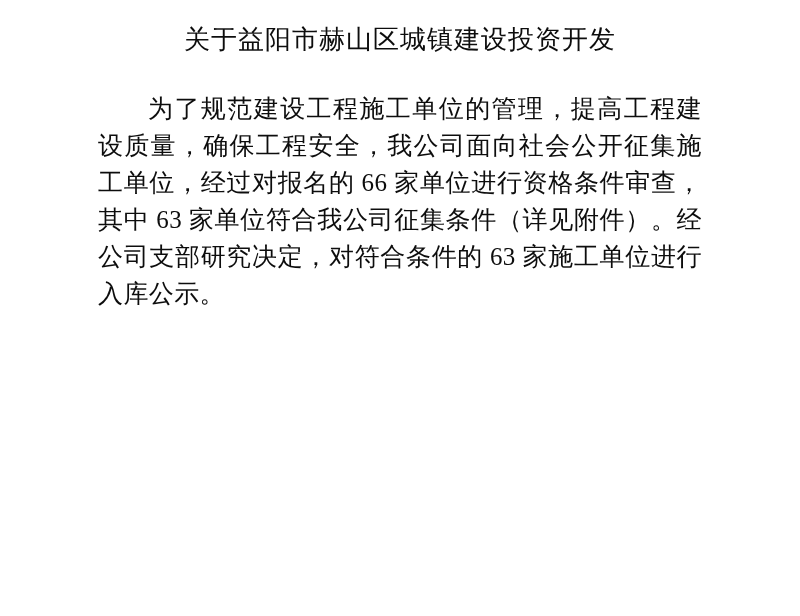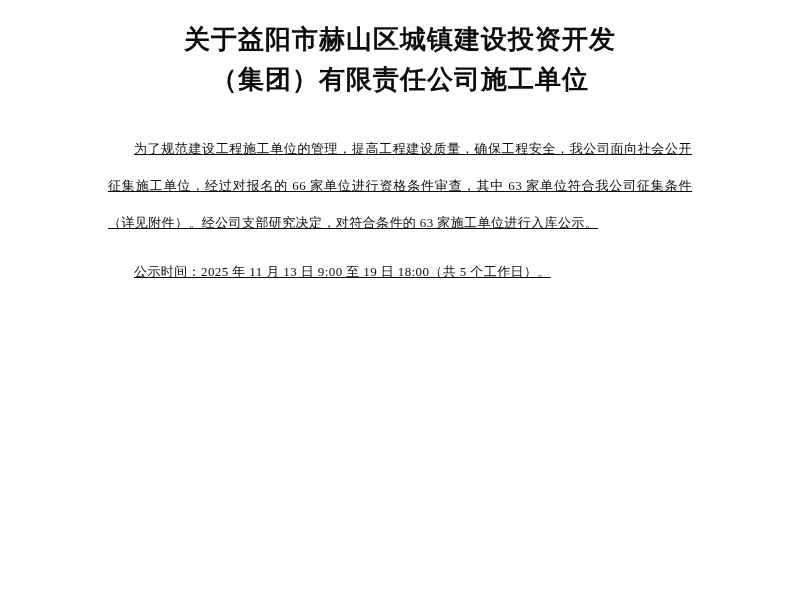--- a/index.html
+++ b/index.html
@@ -17,52 +17,49 @@
   .page {
     box-sizing: border-box;
     width: 800px;
     height: 616px;
     padding: 14px 96px 0 96px;
     background: #ffffff;
   }
   .doc-title {
     text-align: center;
     font-size: 26px;
-    font-weight: bold;
+    font-weight: normal;
     line-height: 40px;
     letter-spacing: 1px;
     margin: 0;
     padding-top: 6px;
   }
   .doc-title .title-line {
     display: block;
     white-space: nowrap;
   }
   .body-text {
     margin-top: 30px;
   }
   .para {
-    font-size: 13px;
+    font-size: 25px;
     line-height: 37px;
     text-align: justify;
     text-justify: inter-ideograph;
-    margin: 12px;
+    margin: 2px;
     letter-spacing: 0.4px;
     text-indent: 2em;
-    text-decoration: underline;
   }
 </style>
 </head>
 <body>
 
 <div class="page">
 
   <h1 class="doc-title">
     <span class="title-line">关于益阳市赫山区城镇建设投资开发</span>
-    <span class="title-line">（集团）有限责任公司施工单位</span>
   </h1>
 
   <div class="body-text">
     <p class="para">为了规范建设工程施工单位的管理，提高工程建设质量，确保工程安全，我公司面向社会公开征集施工单位，经过对报名的 66 家单位进行资格条件审查，其中 63 家单位符合我公司征集条件（详见附件）。经公司支部研究决定，对符合条件的 63 家施工单位进行入库公示。</p>
-    <p class="para">公示时间：2025 年 11 月 13 日 9:00 至 19 日 18:00（共 5 个工作日）。</p>
   </div>
 
 </div>
 
 </body></html>

